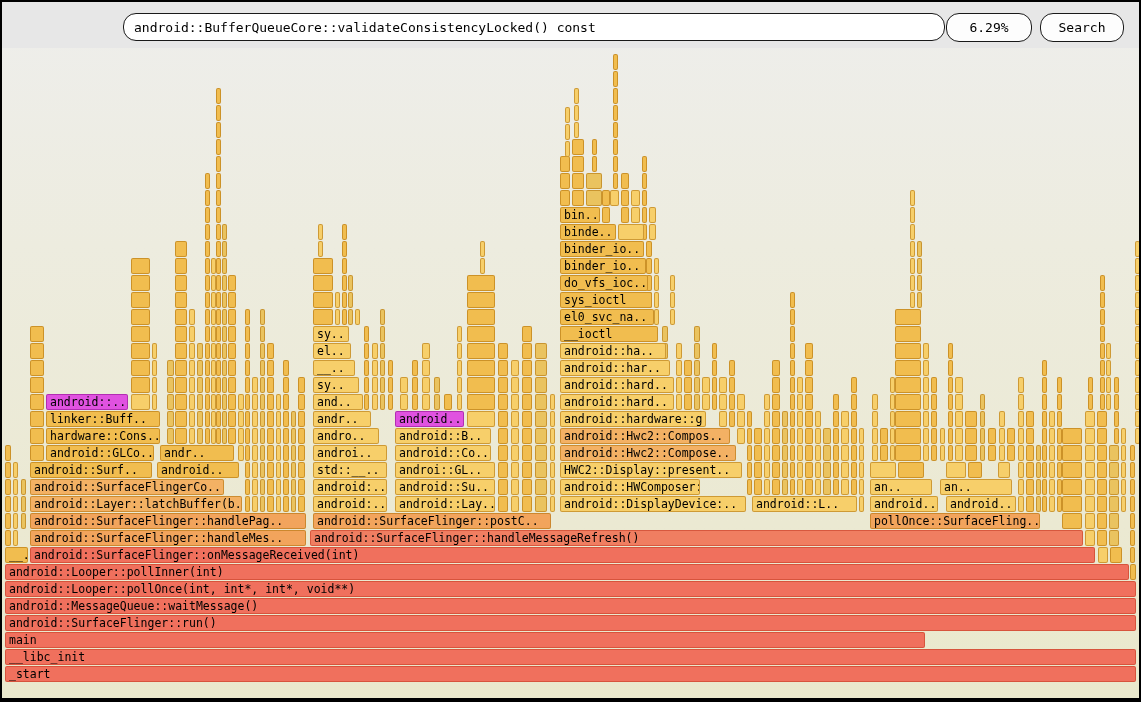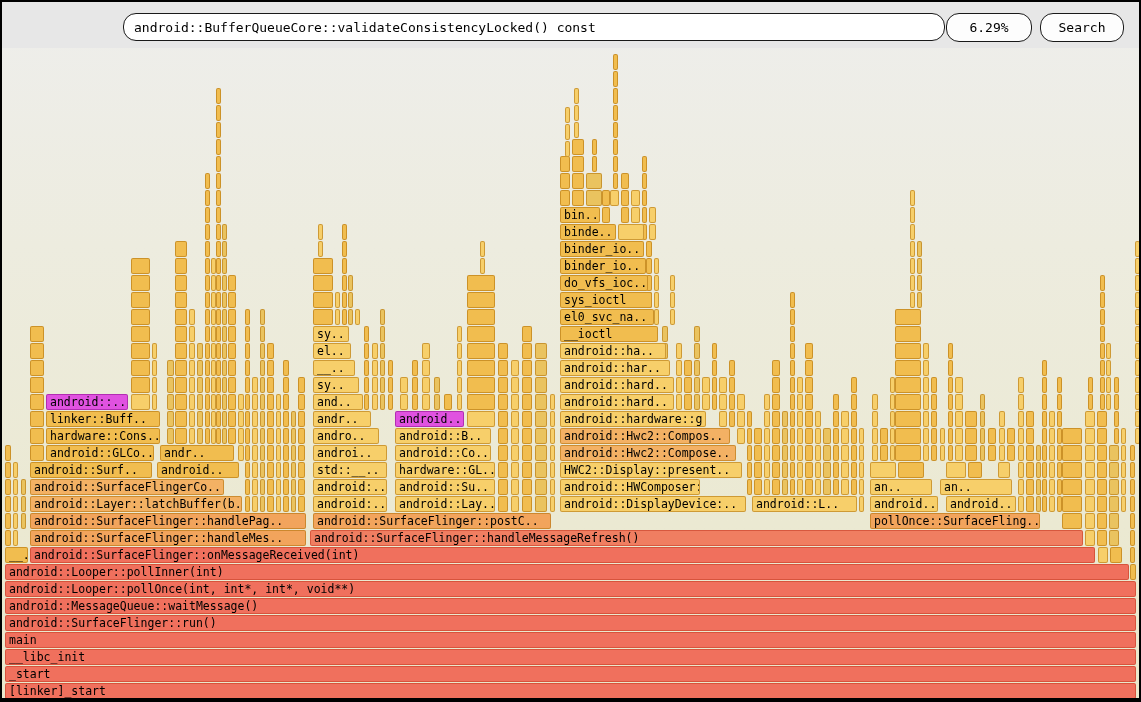--- a/index.html
+++ b/index.html
@@ -737,21 +737,21 @@
       <div class="frame y1" title="android::B.." style="left: 393px; top: 426px; width: 96px; background-color: rgb(247, 207, 106);">android::B..</div>
       <div class="frame o2" title="android::Hwc2::Compos.." style="left: 558px; top: 426px; width: 170px; background-color: rgb(243, 177, 100);">android::Hwc2::Compos..</div>
       <div class="frame y2" title="android::GLCo.." style="left: 44px; top: 443px; width: 108px; background-color: rgb(241, 189, 79);">android::GLCo..</div>
       <div class="frame y2" title="andr.." style="left: 158px; top: 443px; width: 74px; background-color: rgb(241, 189, 79);">andr..</div>
       <div class="frame y1" title="androi.." style="left: 311px; top: 443px; width: 74px; background-color: rgb(247, 207, 106);">androi..</div>
       <div class="frame y1" title="android::Co.." style="left: 393px; top: 443px; width: 96px; background-color: rgb(247, 207, 106);">android::Co..</div>
       <div class="frame o2" title="android::Hwc2::Compose.." style="left: 558px; top: 443px; width: 176px; background-color: rgb(243, 177, 100);">android::Hwc2::Compose..</div>
       <div class="frame y2" title="android::Surf.." style="left: 28px; top: 460px; width: 122px; background-color: rgb(241, 189, 79);">android::Surf..</div>
       <div class="frame y2" title="android.." style="left: 155px; top: 460px; width: 82px; background-color: rgb(241, 189, 79);">android..</div>
       <div class="frame y1" title="std::__.." style="left: 311px; top: 460px; width: 74px; background-color: rgb(247, 207, 106);">std::__..</div>
-      <div class="frame y1" title="android::GL.." style="left: 393px; top: 460px; width: 100px; background-color: rgb(247, 207, 106);">hardware::GL..</div>
+      <div class="frame y1" title="android::GL.." style="left: 393px; top: 460px; width: 100px; background-color: rgb(247, 207, 106);">androi::GL..</div>
       <div class="frame y1" title="HWC2::Display::present.." style="left: 558px; top: 460px; width: 182px; background-color: rgb(247, 207, 106);">HWC2::Display::present..</div>
       <div class="frame y1" style="left: 868px; top: 460px; width: 26px; background-color: rgb(247, 207, 106);"></div>
       <div class="frame y2" style="left: 896px; top: 460px; width: 26px; background-color: rgb(241, 189, 79);"></div>
       <div class="frame y1" style="left: 944px; top: 460px; width: 20px; background-color: rgb(247, 207, 106);"></div>
       <div class="frame y2" style="left: 966px; top: 460px; width: 14px; background-color: rgb(241, 189, 79);"></div>
       <div class="frame y1" style="left: 996px; top: 460px; width: 12px; background-color: rgb(247, 207, 106);"></div>
       <div class="frame o2" title="android::SurfaceFlingerCo.." style="left: 28px; top: 477px; width: 194px; background-color: rgb(243, 177, 100);">android::SurfaceFlingerCo..</div>
       <div class="frame y1" title="android:.." style="left: 311px; top: 477px; width: 74px; background-color: rgb(247, 207, 106);">android:..</div>
       <div class="frame y1" title="android::Su.." style="left: 393px; top: 477px; width: 100px; background-color: rgb(247, 207, 106);">android::Su..</div>
       <div class="frame y1" title="android::HWComposer::pr.." style="left: 558px; top: 477px; width: 140px; background-color: rgb(247, 207, 106);">android::HWComposer::pr..</div>
@@ -771,23 +771,22 @@
       <div class="frame red2" title="android::SurfaceFlinger::handleMessageRefresh()" style="left: 308px; top: 528px; width: 773px; background-color: rgb(240, 126, 97);">android::SurfaceFlinger::handleMessageRefresh()</div>
       <div class="frame y2" title="__." style="left: 3px; top: 545px; width: 23px; background-color: rgb(241, 189, 79);">__.</div>
       <div class="frame red" title="android::SurfaceFlinger::onMessageReceived(int)" style="left: 28px; top: 545px; width: 1065px; background-color: rgb(240, 112, 93);">android::SurfaceFlinger::onMessageReceived(int)</div>
       <div class="frame y1" style="left: 1096px; top: 545px; width: 10px; background-color: rgb(247, 207, 106);"></div>
       <div class="frame y2" style="left: 1108px; top: 545px; width: 12px; background-color: rgb(241, 189, 79);"></div>
       <div class="frame red" title="android::Looper::pollInner(int)" style="left: 3px; top: 562px; width: 1124px; background-color: rgb(240, 112, 93);">android::Looper::pollInner(int)</div>
       <div class="frame y2" style="left: 1128px; top: 562px; width: 6px; background-color: rgb(241, 189, 79);"></div>
       <div class="frame red" title="android::Looper::pollOnce(int, int*, int*, void**)" style="left: 3px; top: 579px; width: 1131px; background-color: rgb(240, 112, 93);">android::Looper::pollOnce(int, int*, int*, void**)</div>
       <div class="frame red" title="android::MessageQueue::waitMessage()" style="left: 3px; top: 596px; width: 1131px; background-color: rgb(240, 112, 93);">android::MessageQueue::waitMessage()</div>
       <div class="frame red" title="android::SurfaceFlinger::run()" style="left: 3px; top: 613px; width: 1131px; background-color: rgb(240, 112, 93);">android::SurfaceFlinger::run()</div>
-      <div class="frame red" title="main" style="left: 3px; top: 630px; width: 1131px; background-color: rgb(240, 112, 93);">main</div>
+      <div class="frame red" title="main" style="left: 3px; top: 630px; width: 920px; background-color: rgb(240, 112, 93);">main</div>
       <div class="frame red" title="__libc_init" style="left: 3px; top: 647px; width: 1131px; background-color: rgb(240, 112, 93);">__libc_init</div>
       <div class="frame red" title="_start" style="left: 3px; top: 664px; width: 1131px; background-color: rgb(240, 112, 93);">_start</div>
-      <div class="frame red" title="[linker]_start" style="left: 3px; top: 681px; width: 1131px; background-color: rgb(240, 112, 93);">[linker]_start</div>
     </div>
   <div id="topbar">
     <input id="query" type="text" value="android::BufferQueueCore::validateConsistencyLocked() const" style="">
     <div id="pct" class="pillbtn">6.29%</div>
     <div id="searchbtn" class="pillbtn">Search</div>
   </div>
 </div>
 
 </body></html>

